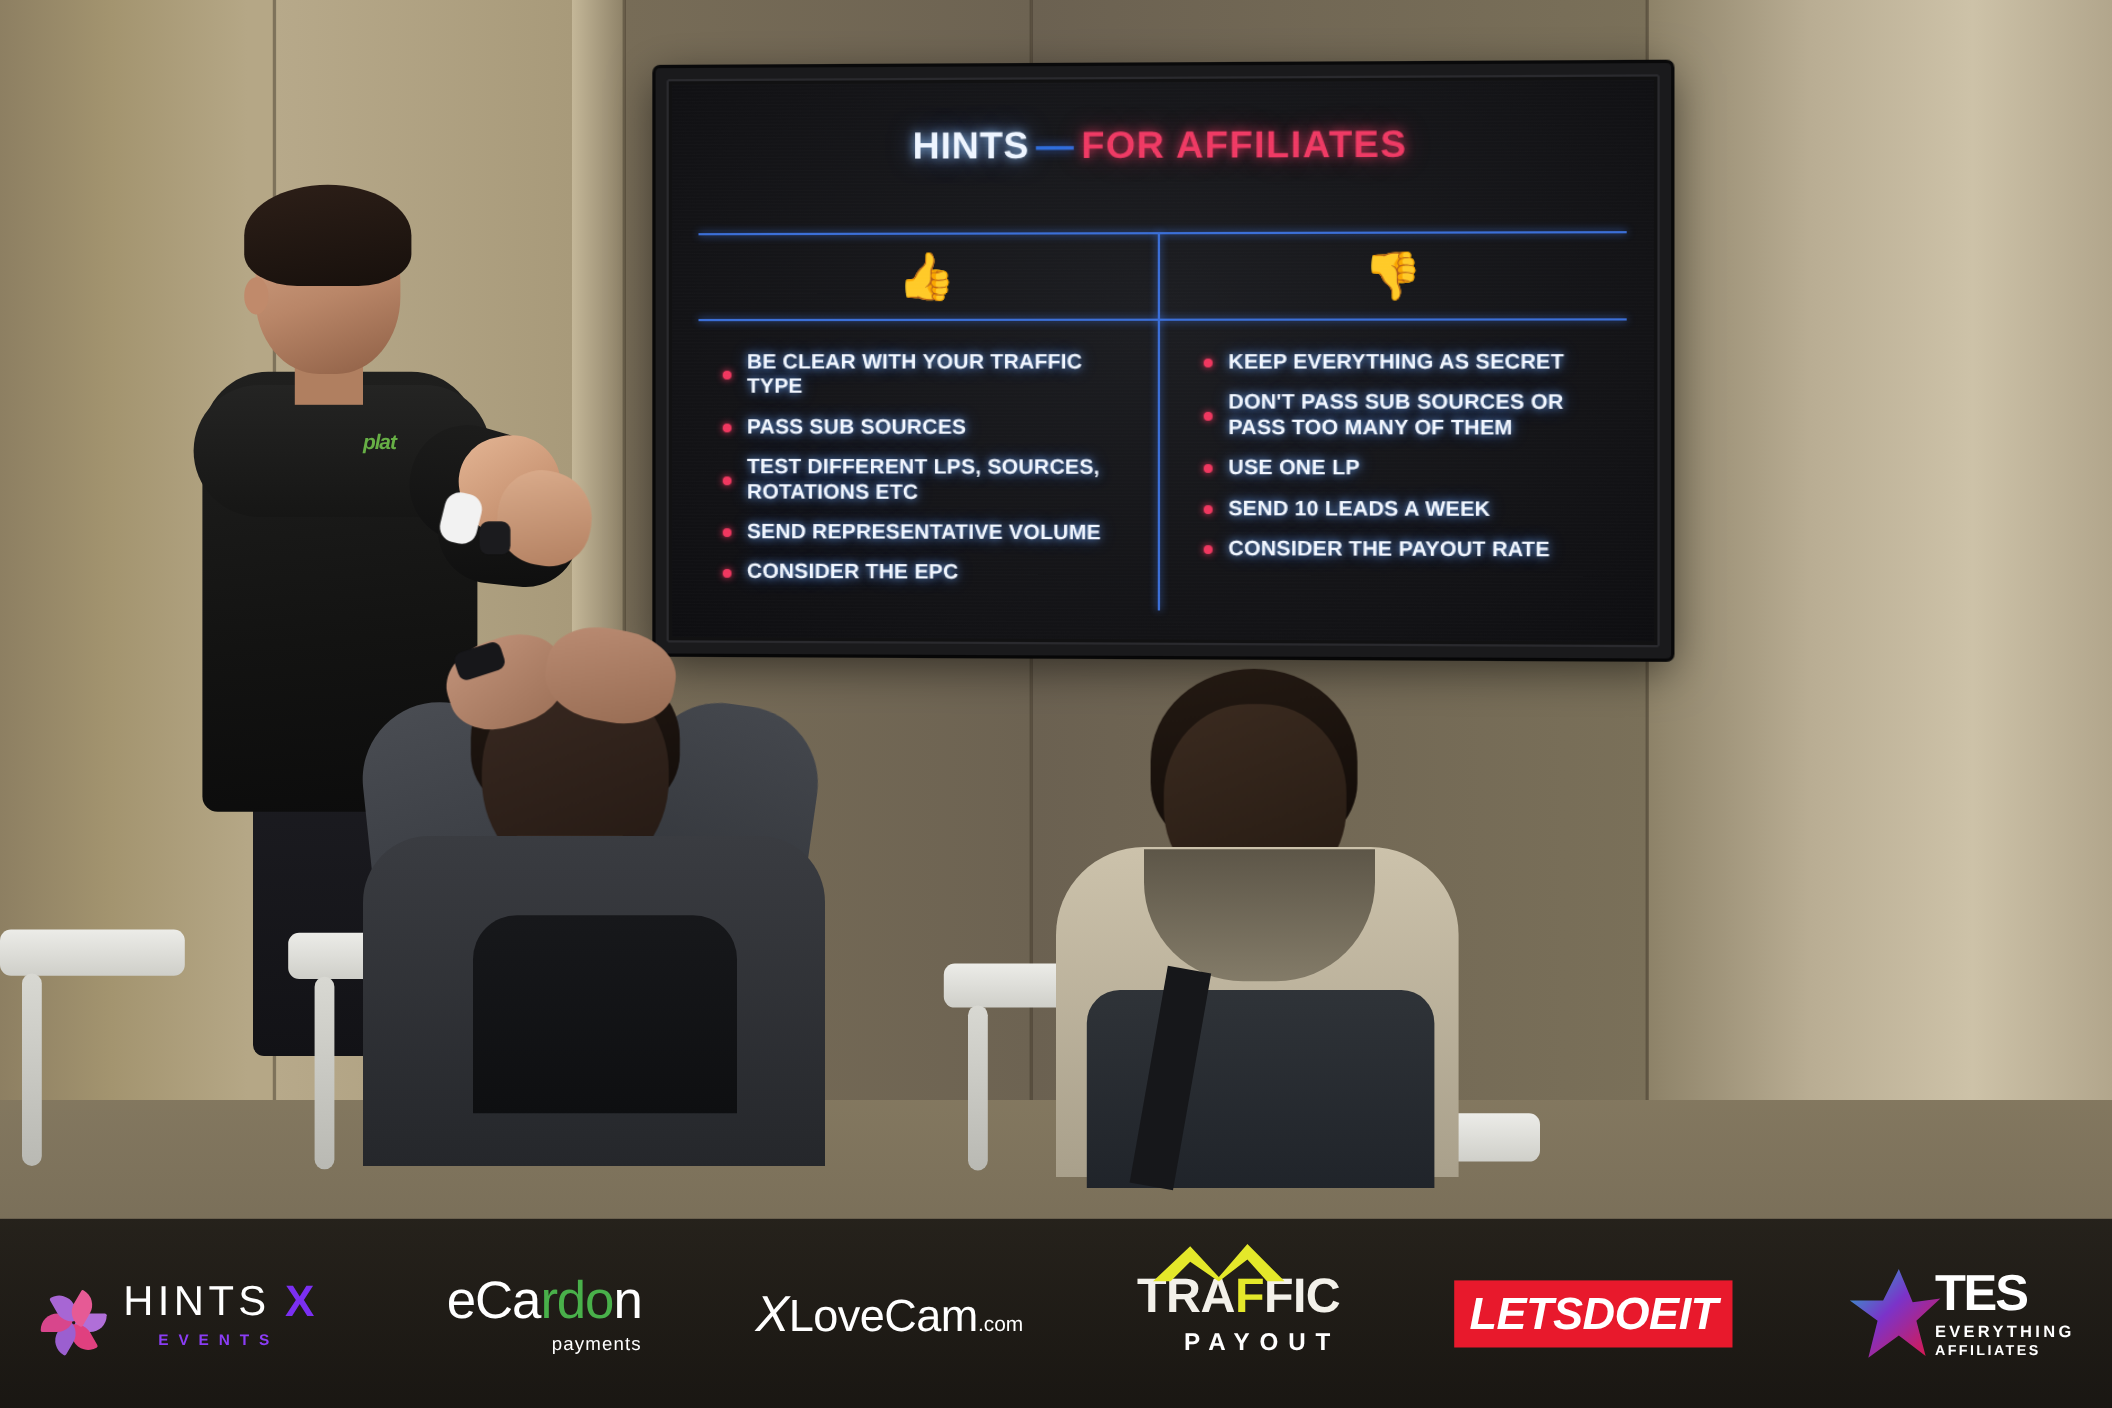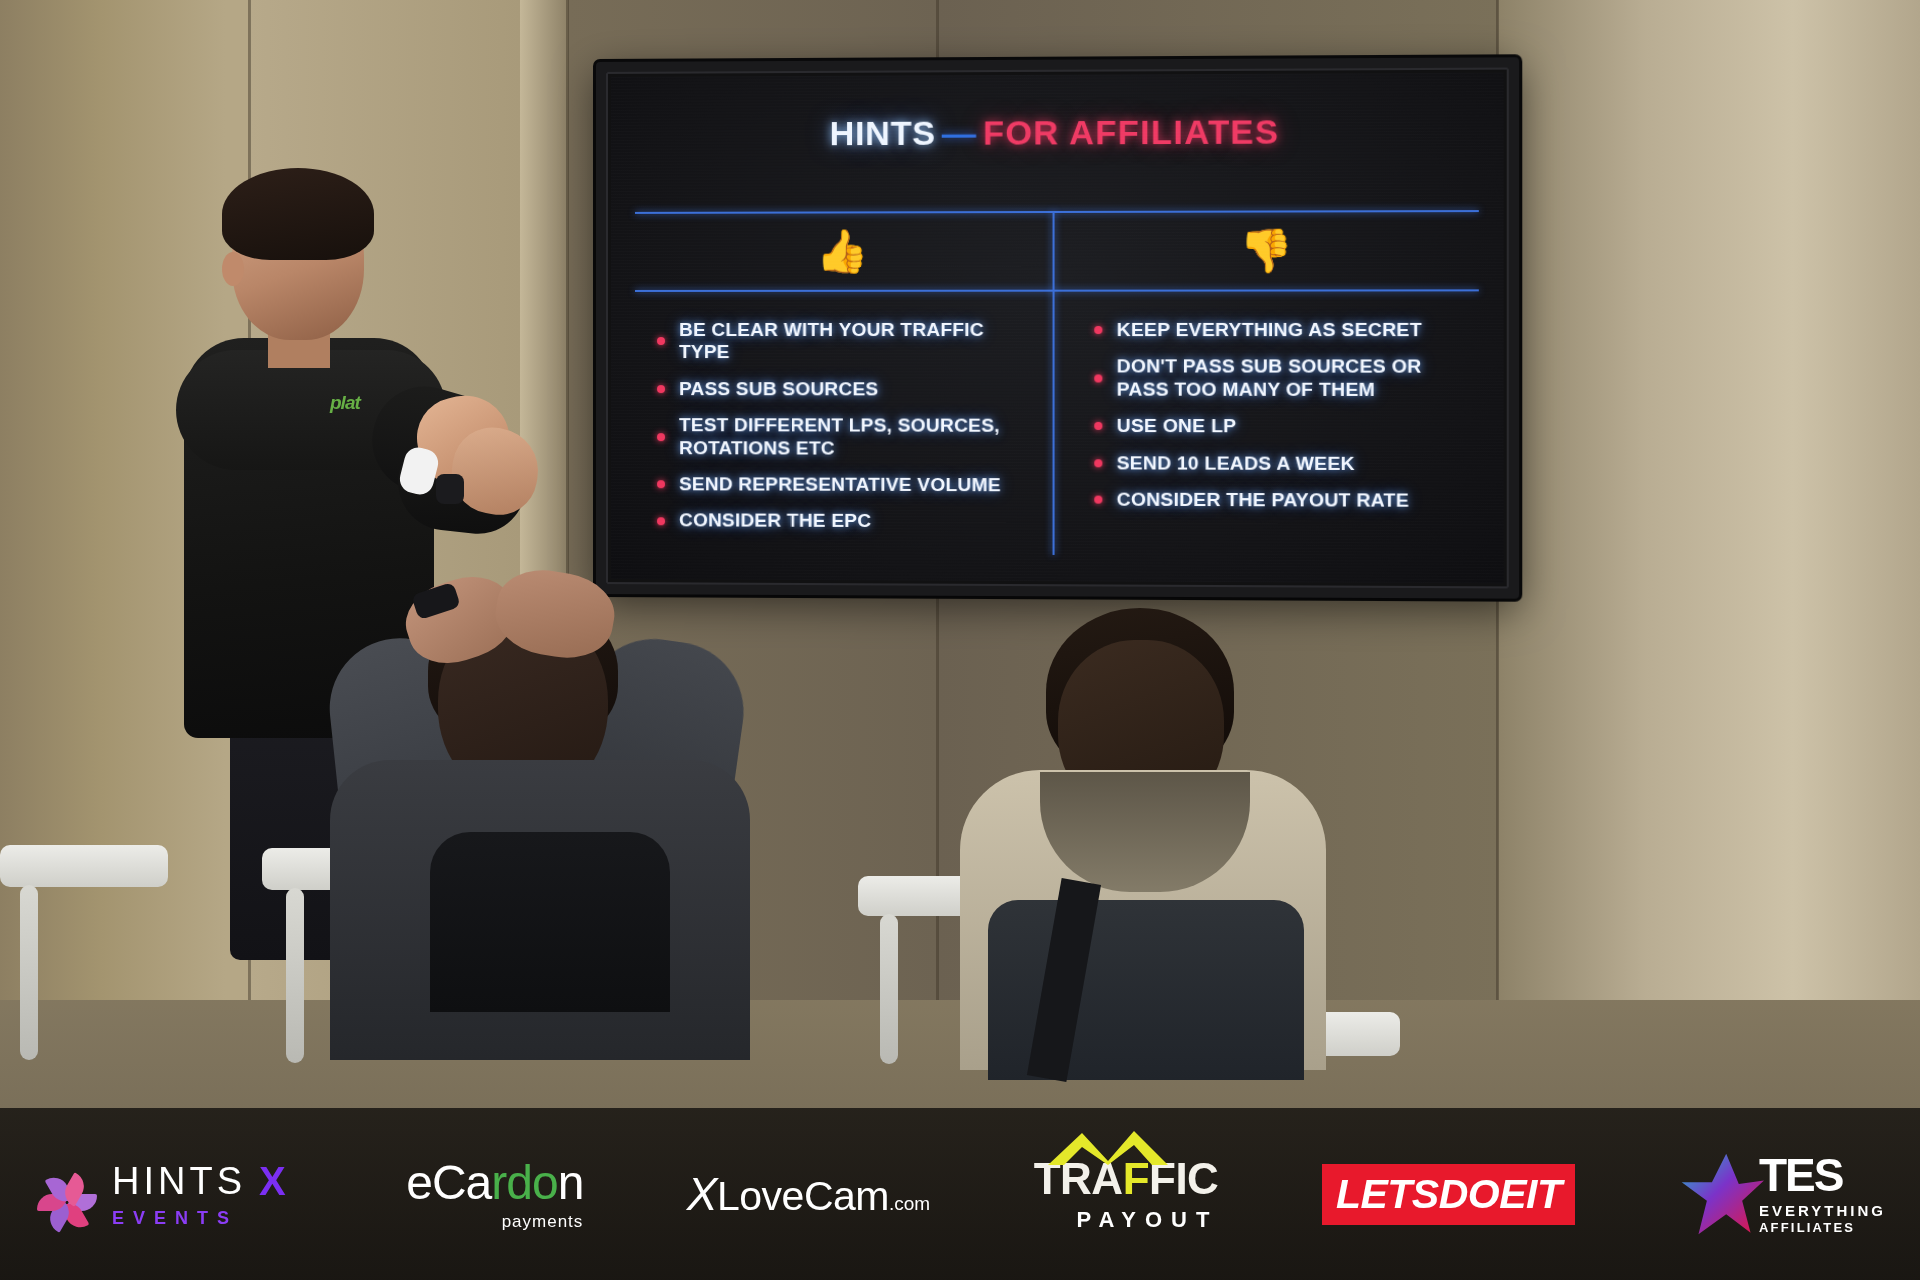--- a/index.html
+++ b/index.html
@@ -190,21 +190,21 @@
   .logo{display:flex;align-items:center;gap:12px;}
 
   
   .pinwheel{position:relative;width:66px;height:66px;}
   .pinwheel i{position:absolute;left:50%;top:50%;width:30px;height:17px;border-radius:17px 2px 17px 2px;
     transform-origin:0% 50%;}
   .shootx-words{display:flex;flex-direction:column;line-height:1;}
   .shootx-top{display:flex;align-items:center;gap:13px;}
   .shootx-name{color:#fff;font-size:38px;letter-spacing:4px;font-weight:400;}
   .shootx-x{color:#7b2ff2;font-size:40px;font-weight:700;}
-  .shootx-sub{color:#8b3df5;font-size:18px;letter-spacing:9px;font-weight:700;margin-top:8px;text-align:left;}
+  .shootx-sub{color:#8b3df5;font-size:14px;letter-spacing:9px;font-weight:700;margin-top:8px;text-align:center;}
 
   
   .ecardon{display:flex;flex-direction:column;align-items:flex-end;line-height:1;}
   .ecardon-main{font-size:48px;letter-spacing:-1px;font-weight:400;margin-left:17px;}
   .ecardon-main .w{color:#fff;}
   .ecardon-main .gr{color:#49b04a;}
   .ecardon-sub{color:#fff;font-size:17px;letter-spacing:1px;margin-top:6px;}
 
   
   .xlove{color:#fff;font-size:41px;font-weight:300;letter-spacing:-.5px;display:flex;align-items:baseline;}

